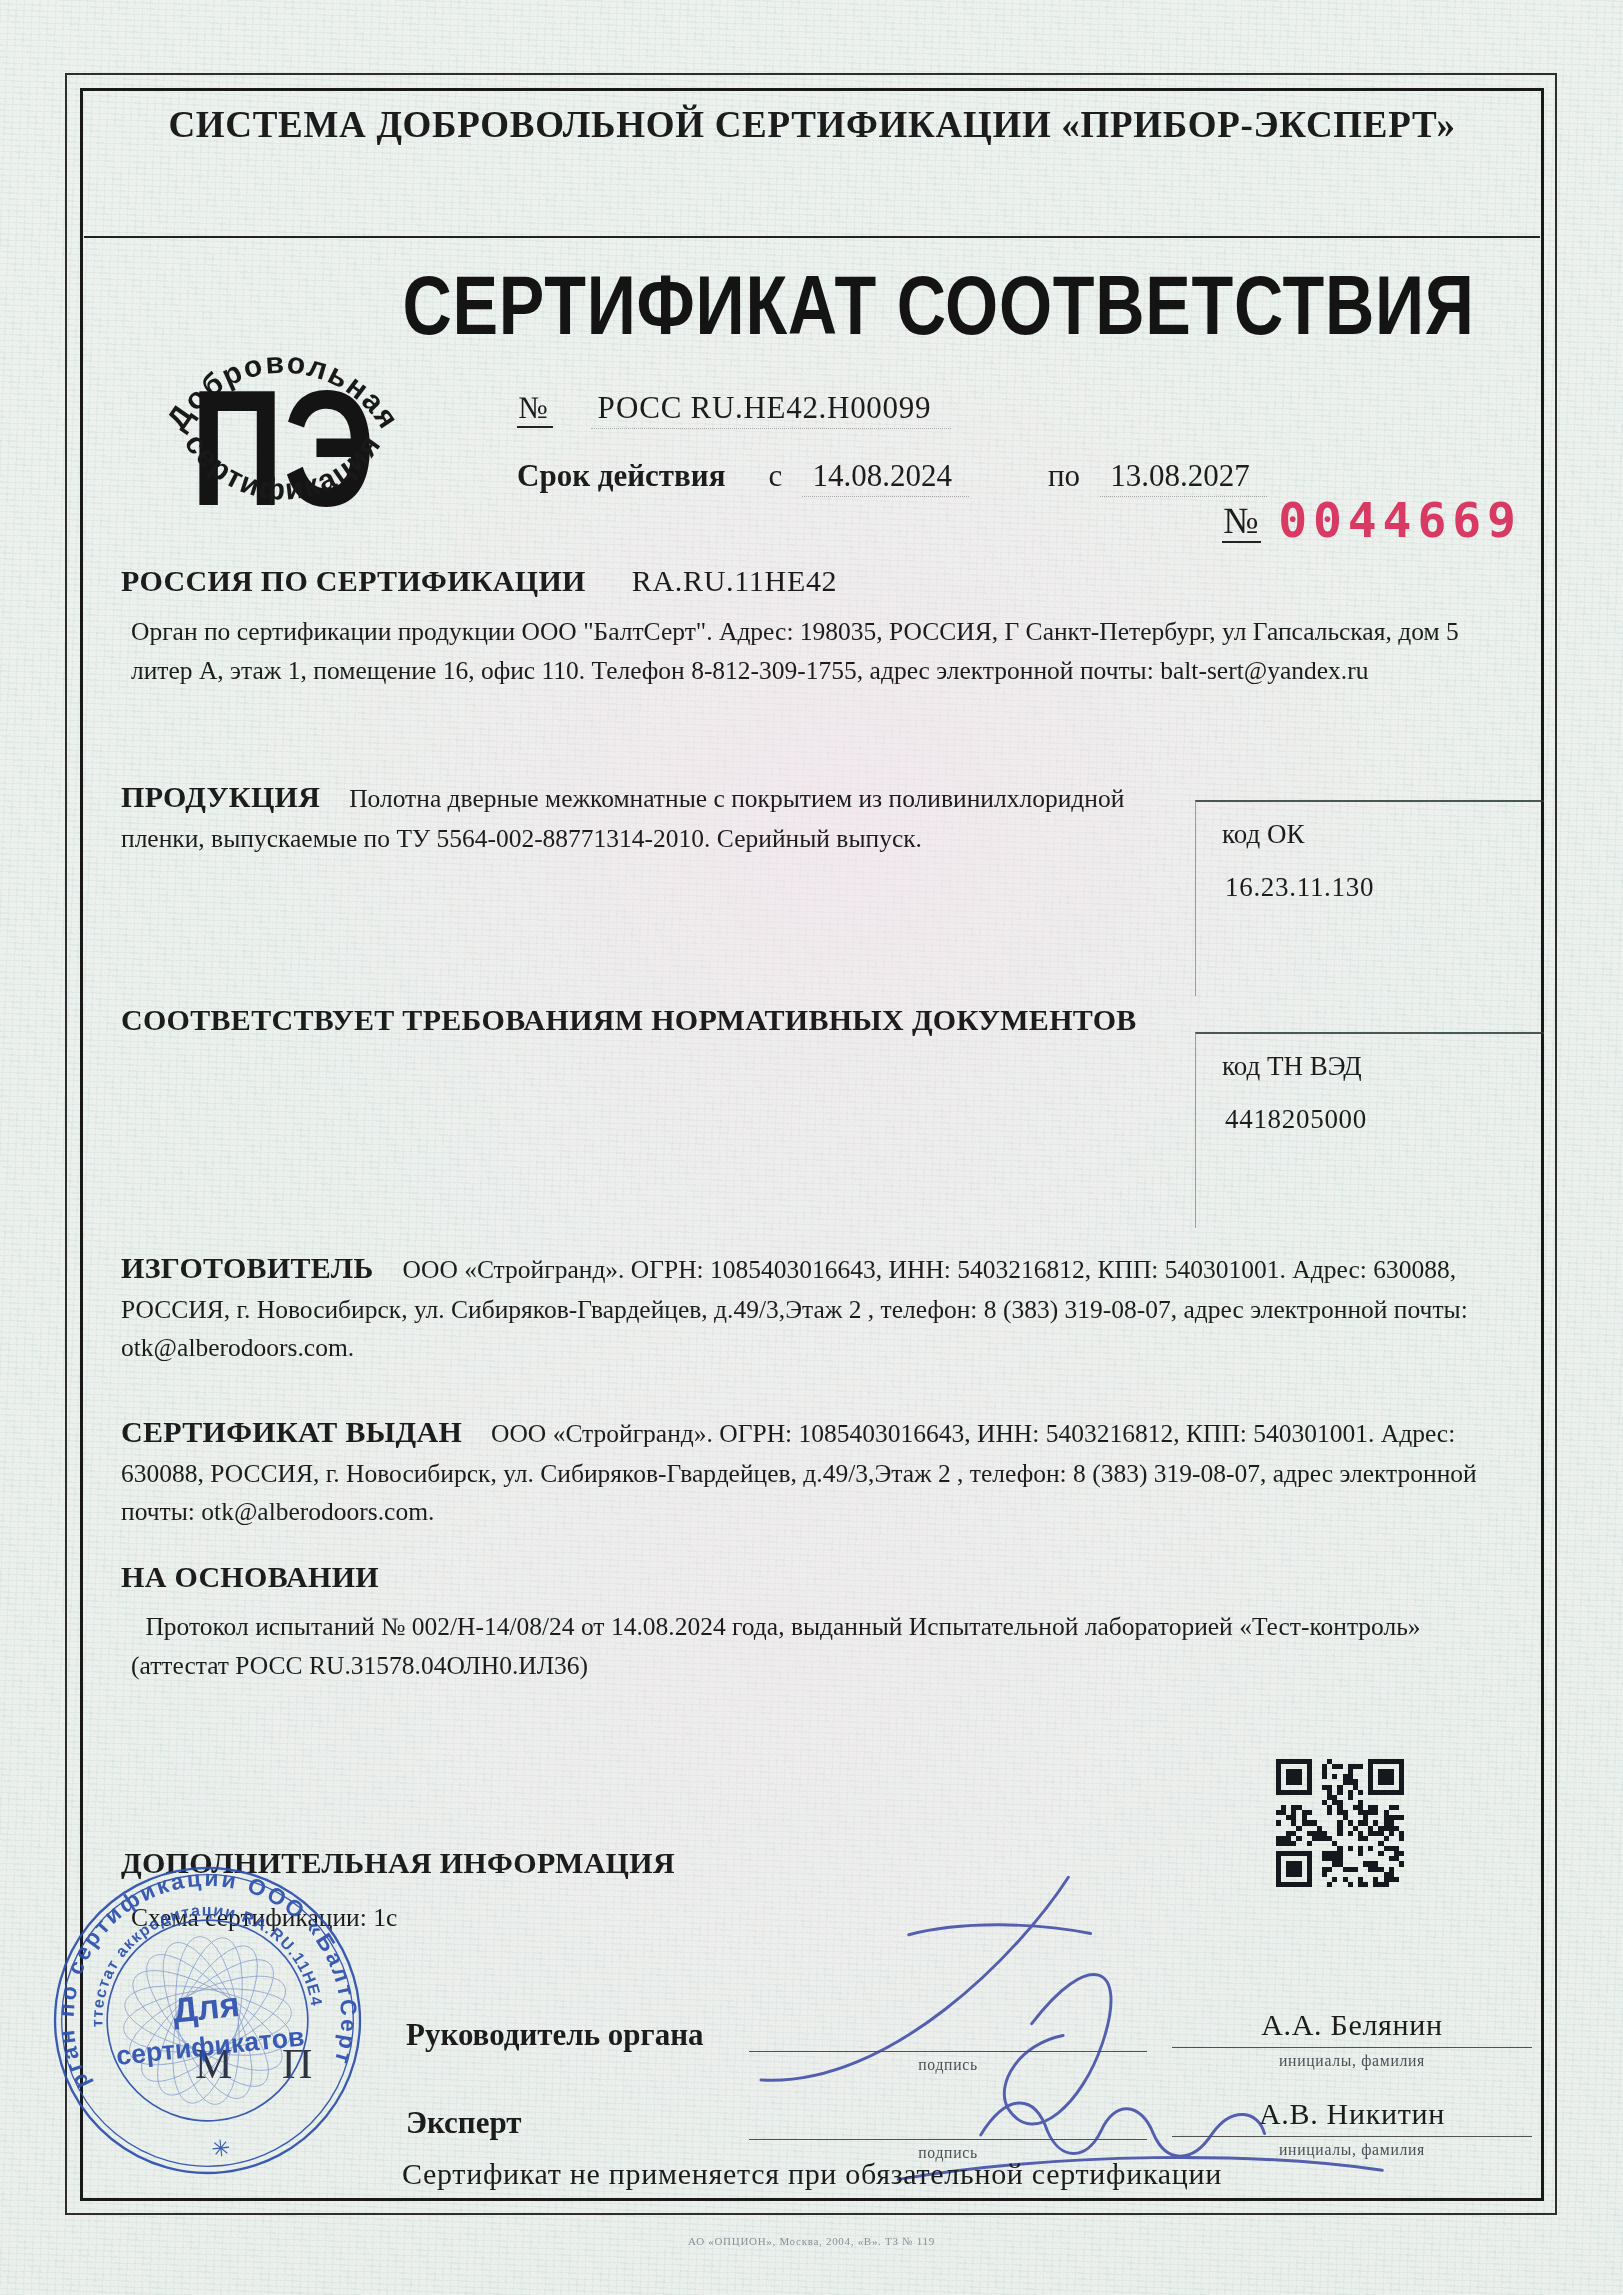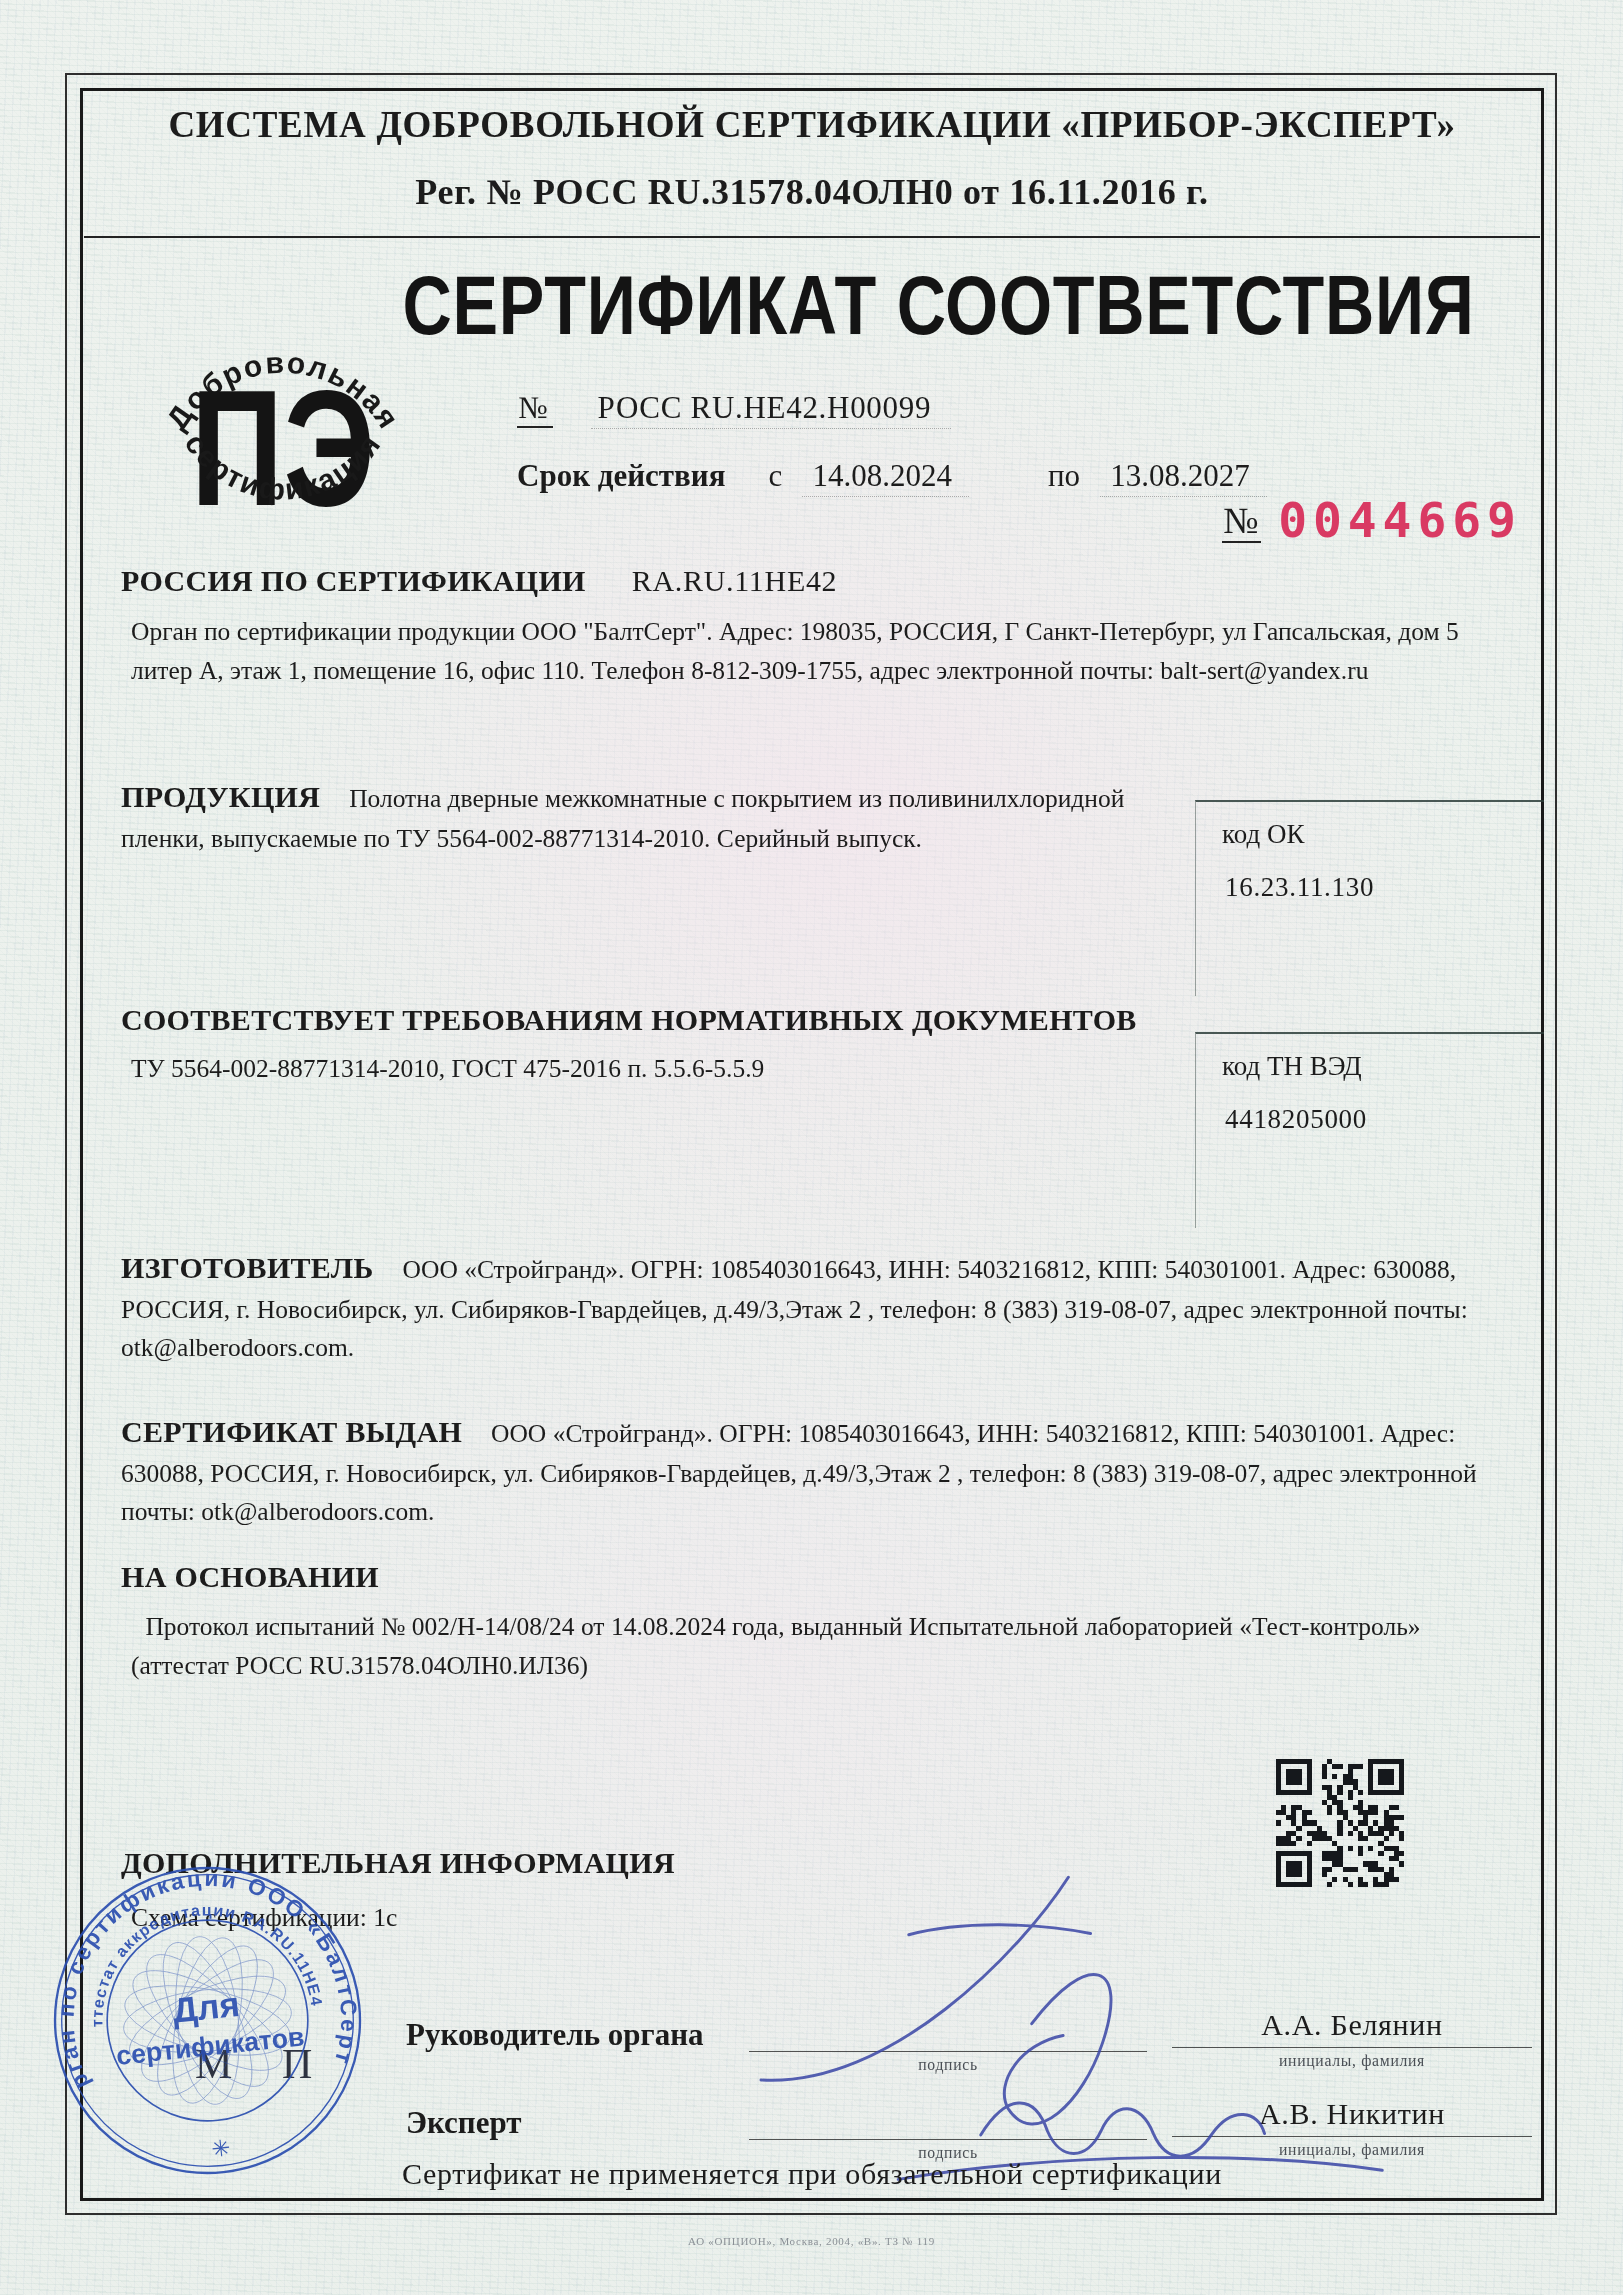--- a/index.html
+++ b/index.html
@@ -54,21 +54,20 @@
 </head>
 <body>
 
 <div class="page">
 
   <div class="abs border-outer"></div>
   <div class="abs border-inner"></div>
   <div class="abs hdr-divider"></div>
 
   <div class="abs hdr1">СИСТЕМА ДОБРОВОЛЬНОЙ СЕРТИФИКАЦИИ «ПРИБОР-ЭКСПЕРТ»</div>
-  <div class="abs hdr2">Рег. № РОСС RU.31578.04ОЛН0 от 16.11.2016 г.</div>
 
   <div class="abs logo">
     <svg width="262" height="281" viewBox="0 0 400 430">
       <defs>
         <path id="arcTop" d="M 45 238 A 176 176 0 0 1 355 238" fill="none"></path>
         <path id="arcBot" d="M 52 258 A 176 176 0 0 0 348 258" fill="none"></path>
       </defs>
       <text font-family="Liberation Sans, sans-serif" font-weight="bold" font-size="46" fill="#191919" letter-spacing="3">
         <textPath href="#arcTop" startOffset="50%" text-anchor="middle">Добровольная</textPath>
       </text>
@@ -102,21 +101,20 @@
 
   <div class="abs body-t" style="left:121px;top:774px;width:1067px;">
     <span class="inline-h">ПРОДУКЦИЯ</span><span>Полотна дверные межкомнатные с покрытием из поливинилхлоридной пленки, выпускаемые по ТУ 5564-002-88771314-2010. Серийный выпуск.</span>
   </div>
   <div class="abs code-box" style="left:1195px;top:800px;width:349px;height:196px;">
     <div class="cl">код ОК</div>
     <div class="cv">16.23.11.130</div>
   </div>
 
   <div class="abs sec-h" style="left:121px;top:1003px;">СООТВЕТСТВУЕТ ТРЕБОВАНИЯМ НОРМАТИВНЫХ ДОКУМЕНТОВ</div>
-  <div class="abs body-t" style="left:131px;top:1050px;width:1047px;">ТУ 5564-002-88771314-2010, ГОСТ 475-2016 п. 5.5.6-5.5.9</div>
   <div class="abs code-box" style="left:1195px;top:1032px;width:349px;height:196px;">
     <div class="cl">код ТН ВЭД</div>
     <div class="cv">4418205000</div>
   </div>
 
   <div class="abs body-t" style="left:121px;top:1245px;width:1394px;">
     <span class="inline-h">ИЗГОТОВИТЕЛЬ</span><span>ООО «Стройгранд». ОГРН: 1085403016643, ИНН: 5403216812, КПП: 540301001. Адрес: 630088, РОССИЯ, г. Новосибирск, ул.  Сибиряков-Гвардейцев, д.49/3,Этаж 2 , телефон: 8 (383) 319-08-07, адрес электронной почты: otk@alberodoors.com.</span>
   </div>
 
   <div class="abs body-t" style="left:121px;top:1409px;width:1394px;">

